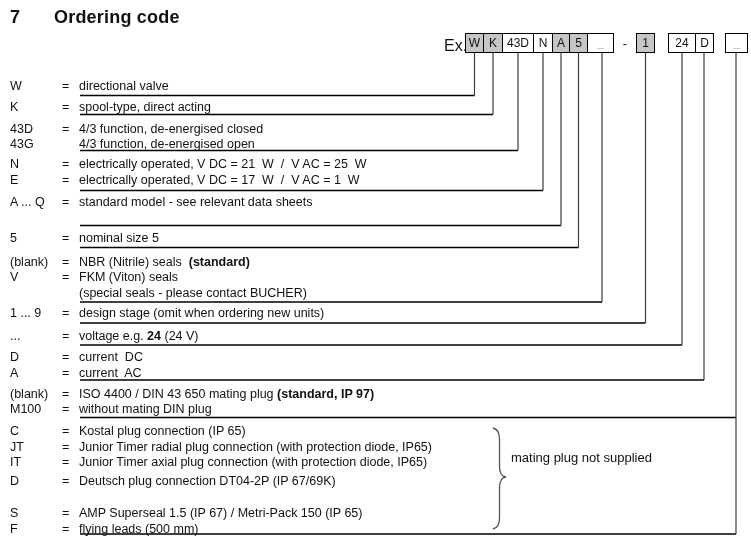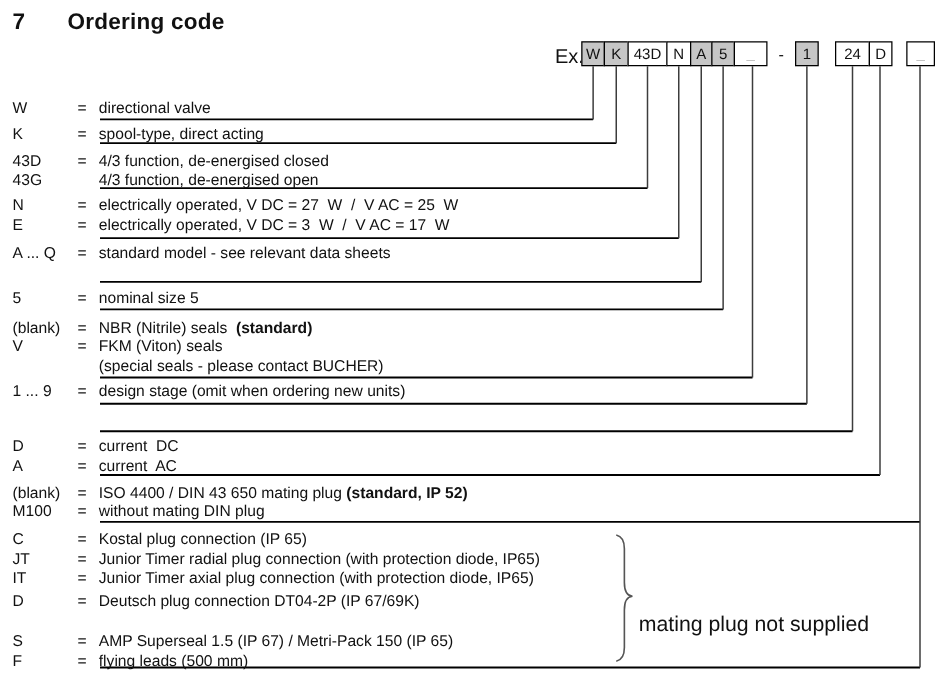--- a/index.html
+++ b/index.html
@@ -20,21 +20,21 @@
   .cbox:first-child{margin-left:0;}
   .cbox.shaded{background:var(--shaded-box-bg,#c6c6c6);}
   .cbox .ph{color:var(--placeholder-char,#9a9a9a);font-weight:bold;}
   .dash{position:absolute;left:614px;top:33px;width:22px;height:20px;
     display:flex;align-items:center;justify-content:center;font-size:13px;}
   .lines{position:absolute;left:0;top:0;pointer-events:none;}
   .row{position:absolute;left:10px;height:15px;font-size:12.5px;white-space:pre;line-height:14px;}
   .row .code{display:inline-block;width:52px;}
   .row .eq{display:inline-block;width:17px;}
   .row .desc b{font-weight:bold;}
-  .brace-note{position:absolute;left:511px;top:490px;font-size:17px;white-space:pre;text-align:right;}
+  .brace-note{position:absolute;left:511px;top:450px;font-size:13px;white-space:pre;text-align:right;}
 </style>
 </head>
 <body>
 
 <div class="page">
 
   <div class="heading">
     <span class="sec-num">7</span><span class="sec-title">Ordering code</span>
   </div>
 
@@ -115,31 +115,32 @@
       <line x1="704" y1="53" x2="704" y2="380"></line>
       <line x1="736" y1="53" x2="736" y2="534"></line>
     </g>
     <path d="M 493 428 Q 499.5 429.5 499.5 439 L 499.5 466 Q 499.5 476.5 506 477 Q 499.5 477.5 499.5 488 L 499.5 518 Q 499.5 527.5 493 529" fill="none" stroke="#555555" stroke-width="1.3"></path>
   </svg>
 
   <div class="row" style="top:100px"><span class="code">K</span><span class="eq">=</span><span class="desc"><span>spool-type, direct acting</span><b></b><span></span></span></div>
   <div class="row" style="top:79px"><span class="code">W</span><span class="eq">=</span><span class="desc"><span>directional valve</span><b></b><span></span></span></div>
   <div class="row" style="top:122px"><span class="code">43D</span><span class="eq">=</span><span class="desc"><span>4/3 function, de-energised closed</span><b></b><span></span></span></div>
   <div class="row" style="top:137px"><span class="code">43G</span><span class="eq"></span><span class="desc"><span>4/3 function, de-energised open</span><b></b><span></span></span></div>
-  <div class="row" style="top:157px"><span class="code">N</span><span class="eq">=</span><span class="desc"><span>electrically operated, V DC = 27  W  /  V AC = 25  W</span><b></b><span></span></span></div>
-  <div class="row" style="top:173px"><span class="code">E</span><span class="eq">=</span><span class="desc"><span>electrically operated, V DC = 3  W  /  V AC = 17  W</span><b></b><span></span></span></div>
+  <div class="row" style="top:157px"><span class="code">N</span><span class="eq">=</span><span class="desc"><span>electrically operated, V DC = 21  W  /  V AC = 25  W</span><b></b><span></span></span></div>
+  <div class="row" style="top:173px"><span class="code">E</span><span class="eq">=</span><span class="desc"><span>electrically operated, V DC = 17  W  /  V AC = 1  W</span><b></b><span></span></span></div>
   <div class="row" style="top:195px"><span class="code">A ... Q</span><span class="eq">=</span><span class="desc"><span>standard model - see relevant data sheets</span><b></b><span></span></span></div>
   <div class="row" style="top:231px"><span class="code">5</span><span class="eq">=</span><span class="desc"><span>nominal size 5</span><b></b><span></span></span></div>
   <div class="row" style="top:255px"><span class="code">(blank)</span><span class="eq">=</span><span class="desc"><span>NBR (Nitrile) seals  </span><b>(standard)</b><span></span></span></div>
   <div class="row" style="top:286px"><span class="code"></span><span class="eq"></span><span class="desc"><span>(special seals - please contact BUCHER)</span><b></b><span></span></span></div>
   <div class="row" style="top:270px"><span class="code">V</span><span class="eq">=</span><span class="desc"><span>FKM (Viton) seals</span><b></b><span></span></span></div>
   <div class="row" style="top:306px"><span class="code">1 ... 9</span><span class="eq">=</span><span class="desc"><span>design stage (omit when ordering new units)</span><b></b><span></span></span></div>
+  <div class="row" style="top:329px"><span class="code">...</span><span class="eq">=</span><span class="desc"><span>voltage e.g. </span><b>24</b><span> (24 V)</span></span></div>
   <div class="row" style="top:350px"><span class="code">D</span><span class="eq">=</span><span class="desc"><span>current  DC</span><b></b><span></span></span></div>
   <div class="row" style="top:366px"><span class="code">A</span><span class="eq">=</span><span class="desc"><span>current  AC</span><b></b><span></span></span></div>
-  <div class="row" style="top:387px"><span class="code">(blank)</span><span class="eq">=</span><span class="desc"><span>ISO 4400 / DIN 43 650 mating plug </span><b>(standard, IP 52)</b><span></span></span></div>
+  <div class="row" style="top:387px"><span class="code">(blank)</span><span class="eq">=</span><span class="desc"><span>ISO 4400 / DIN 43 650 mating plug </span><b>(standard, IP 97)</b><span></span></span></div>
   <div class="row" style="top:402px"><span class="code">M100</span><span class="eq">=</span><span class="desc"><span>without mating DIN plug</span><b></b><span></span></span></div>
   <div class="row" style="top:424px"><span class="code">C</span><span class="eq">=</span><span class="desc"><span>Kostal plug connection (IP 65)</span><b></b><span></span></span></div>
   <div class="row" style="top:440px"><span class="code">JT</span><span class="eq">=</span><span class="desc"><span>Junior Timer radial plug connection (with protection diode, IP65)</span><b></b><span></span></span></div>
   <div class="row" style="top:455px"><span class="code">IT</span><span class="eq">=</span><span class="desc"><span>Junior Timer axial plug connection (with protection diode, IP65)</span><b></b><span></span></span></div>
   <div class="row" style="top:474px"><span class="code">D</span><span class="eq">=</span><span class="desc"><span>Deutsch plug connection DT04-2P (IP 67/69K)</span><b></b><span></span></span></div>
   <div class="row" style="top:506px"><span class="code">S</span><span class="eq">=</span><span class="desc"><span>AMP Superseal 1.5 (IP 67) / Metri-Pack 150 (IP 65)</span><b></b><span></span></span></div>
   <div class="row" style="top:522px"><span class="code">F</span><span class="eq">=</span><span class="desc"><span>flying leads (500 mm)</span><b></b><span></span></span></div>
 
   <div class="brace-note">mating plug not supplied</div>
 

